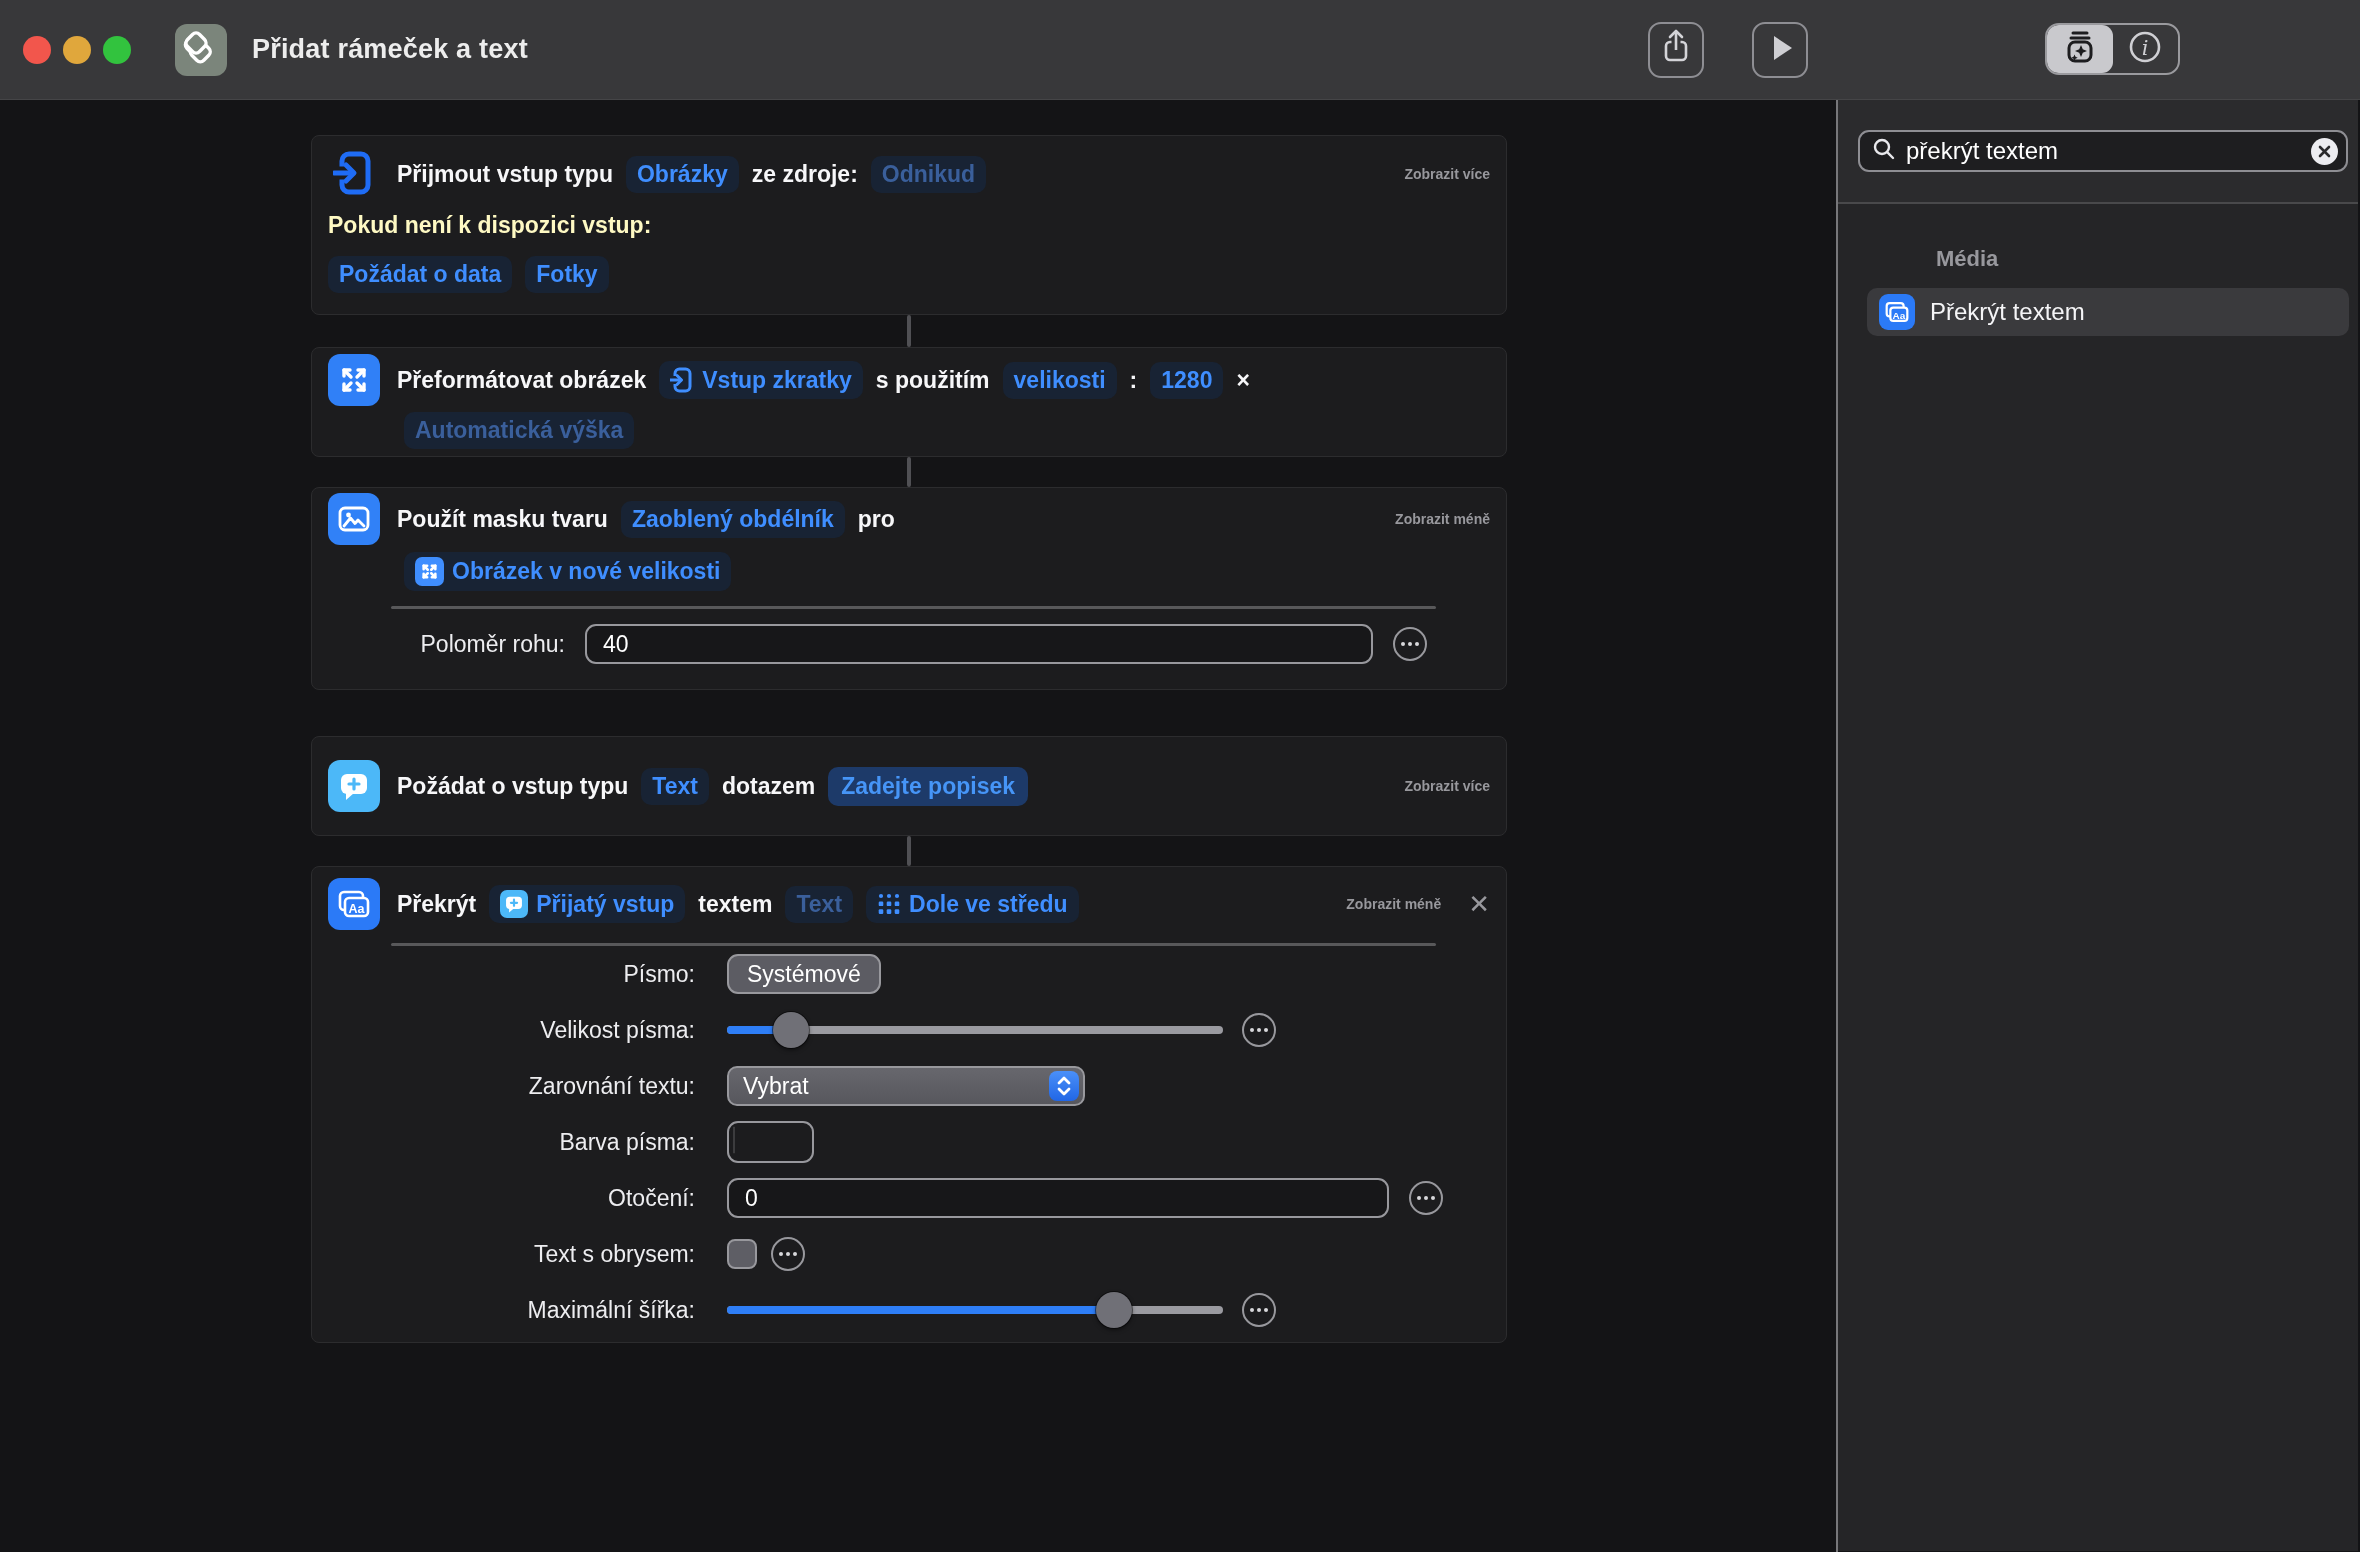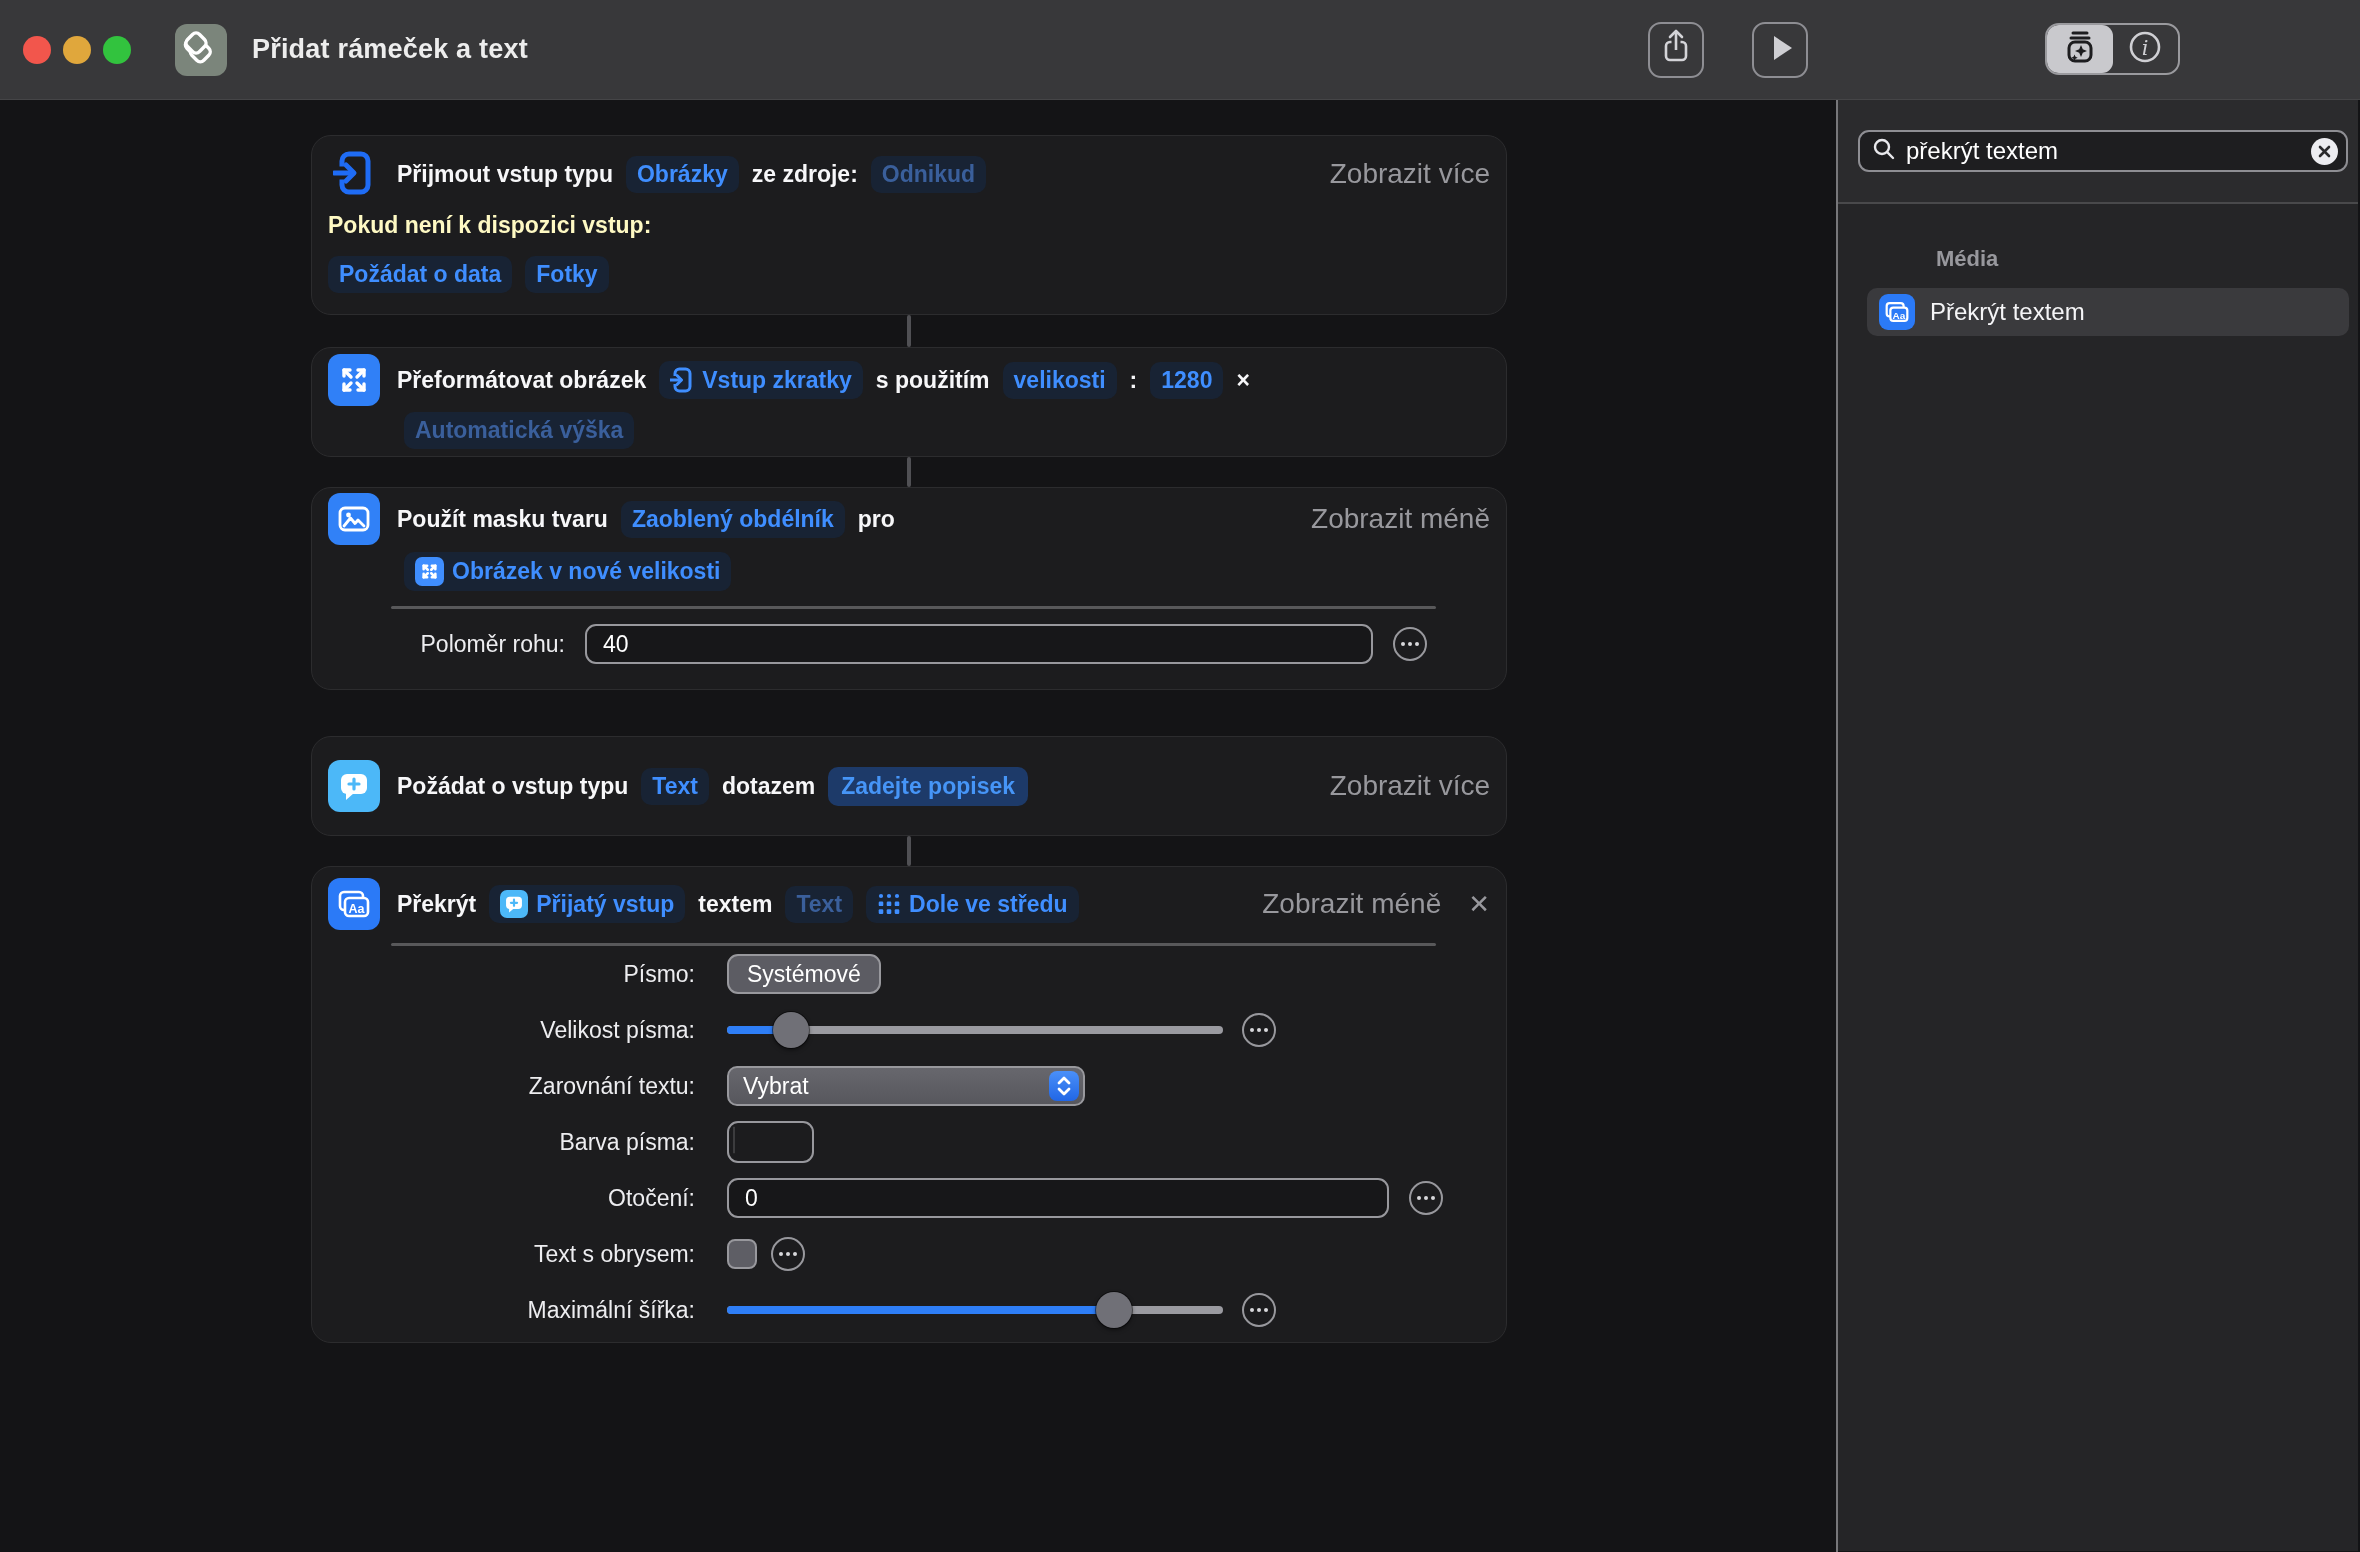--- a/index.html
+++ b/index.html
@@ -42,26 +42,26 @@
   .results { flex:1; background:#252527; padding-top:42px; }
   .media-h { margin-left:100px; color:#98989d; font-size:22px; font-weight:700; }
   .result-row { margin:16px 9px 0 31px; height:48px; background:#3a3a3d; border-radius:10px;
     display:flex; align-items:center; padding:0 12px; gap:15px; }
   .result-icon { width:36px; height:36px; border-radius:9px; background:#2b7af7; flex:none;
     display:flex; align-items:center; justify-content:center; }
   .result-label { color:#f5f5f7; font-size:24px; }
 
   
   .workflow { width:1196px; margin:35px 0 0 311px; }
-  .action { background:#1c1c1e; border:1px solid #2c2c2e; border-radius:20px; padding:0 16px;
+  .action { background:#1c1c1e; border:1px solid #2c2c2e; border-radius:8px; padding:0 16px;
     color:#f2f2f4; font-size:23px; }
   .connector { width:4px; background:#505054; border-radius:2px; margin:0 auto; }
   .arow { display:flex; align-items:center; gap:13px; }
   .atitle { font-weight:700; color:#f7f7f9; white-space:nowrap; }
-  .showmore { margin-left:auto; color:#98989d; font-size:28px; font-weight:400; white-space:nowrap; }
+  .showmore { margin-left:auto; color:#98989d; font-size:14px; font-weight:700; white-space:nowrap; }
   .close-x { color:#98989d; font-size:26px; margin-left:14px; }
   .bigicon { width:52px; height:52px; border-radius:12px; flex:none;
     display:flex; align-items:center; justify-content:center; margin-right:4px; }
   .token { display:inline-flex; align-items:center; gap:8px; background:#182334; color:#3f8eff;
     font-weight:600; padding:5px 11px; border-radius:10px; white-space:nowrap; }
   .token.dim { color:#3a5f9b; }
   .token.filled { background:#1d3a69; color:#4695f7; padding:6px 13px; }
   .miniicon { flex:none; display:flex; align-items:center; justify-content:center; }
   .minisq { width:29px; height:29px; border-radius:7px; display:flex; align-items:center; justify-content:center; }
   .hdivider { height:3px; background:#58585a; border-radius:2px; margin:10px 54px 0 63px; }

